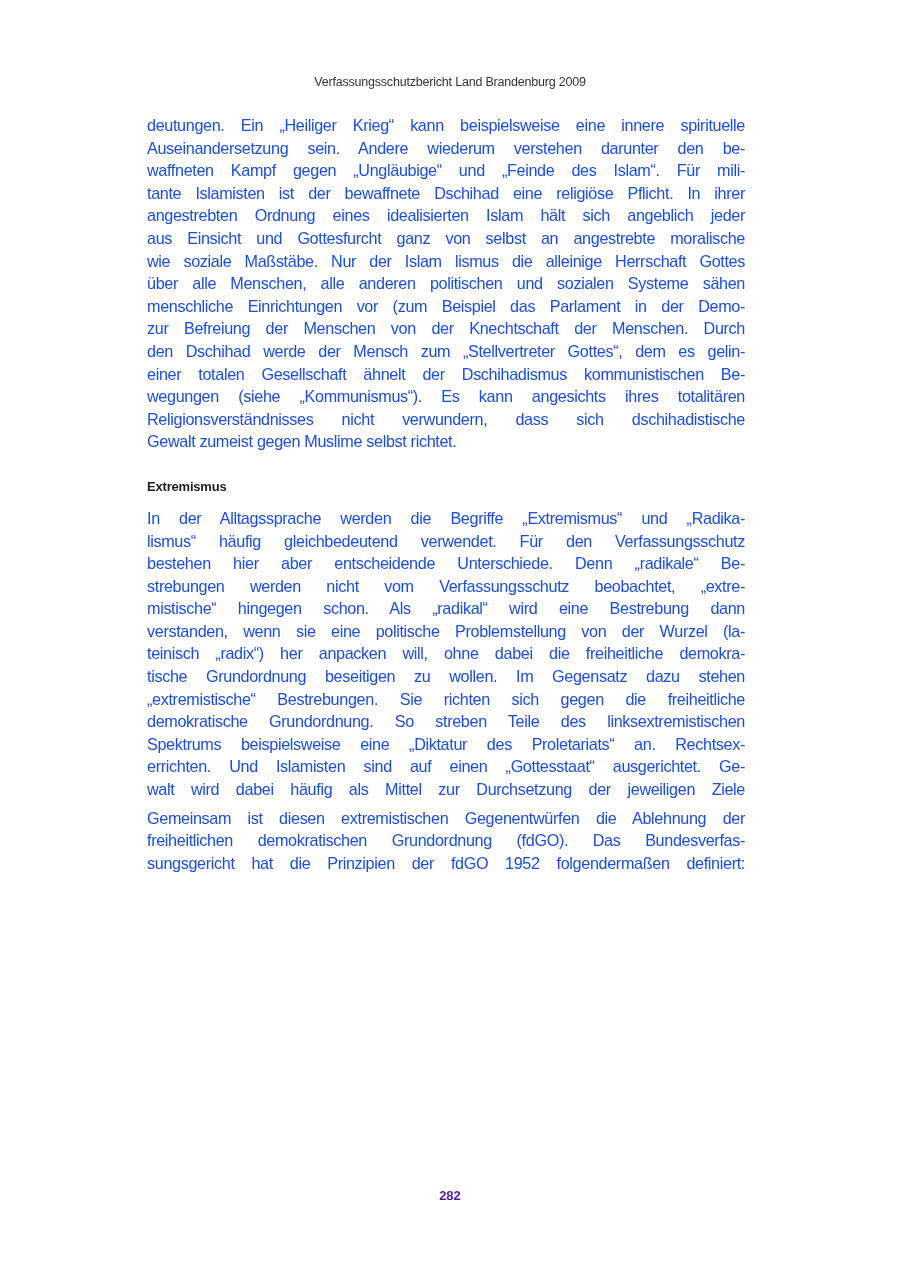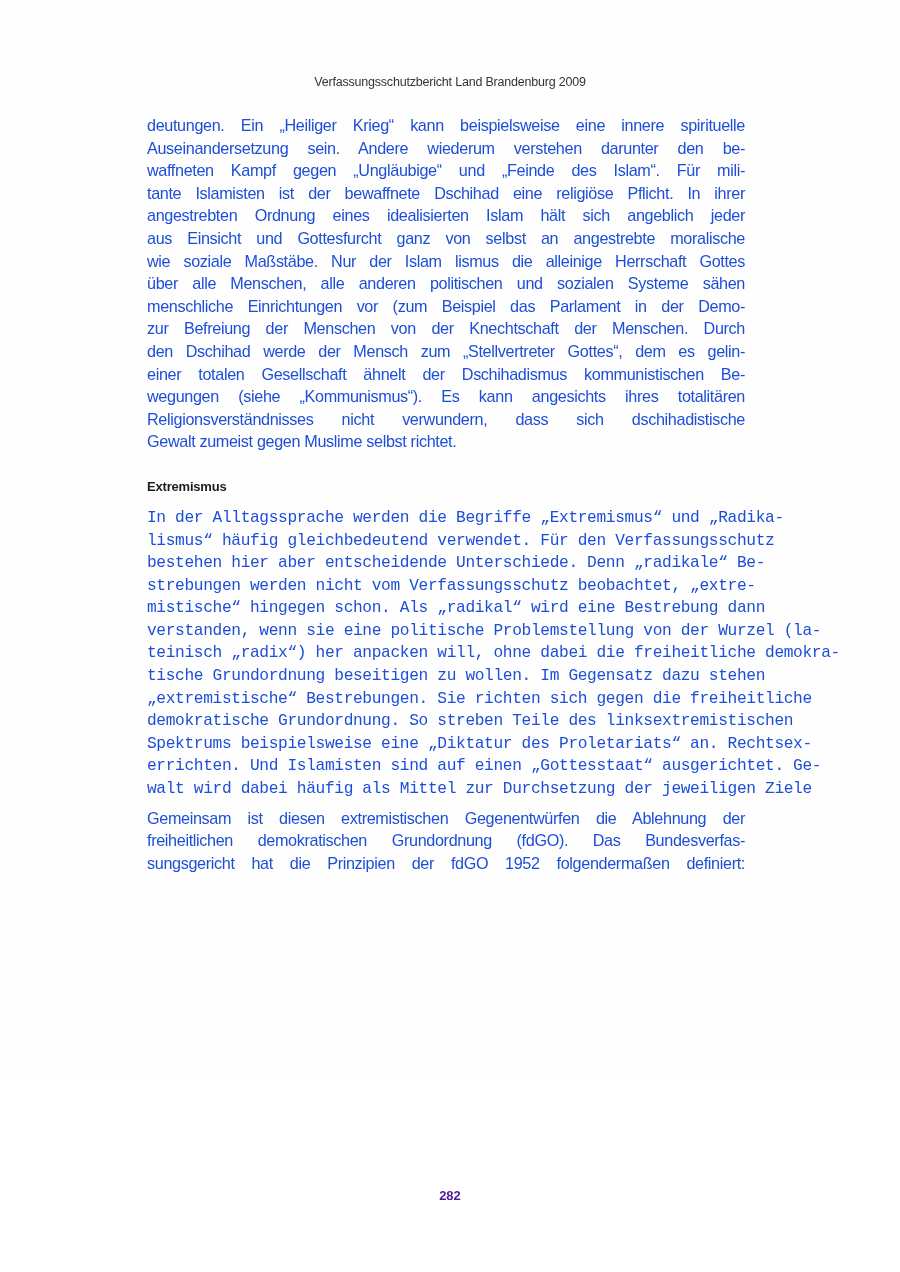--- a/index.html
+++ b/index.html
@@ -57,21 +57,21 @@
     .para.p1 { margin-bottom: 0; }
     .heading {
       font-weight: bold;
       font-size: 13px;
       line-height: 20px;
       margin-top: 24px;
       margin-bottom: 10px;
       color: #1d1d1d;
       letter-spacing: -0.2px;
     }
-    .para.p3 { margin-top: 2px; font-family: Liberation Mono, monospace; }
+    .para.p3 { margin-top: 2px; }
     .para.p4 { margin-top: 6px; }
     .page-number {
       position: absolute;
       top: 1188px;
       left: 0;
       width: 900px;
       text-align: center;
       font-size: 13px;
       font-weight: bold;
       color: #4c1d95;

